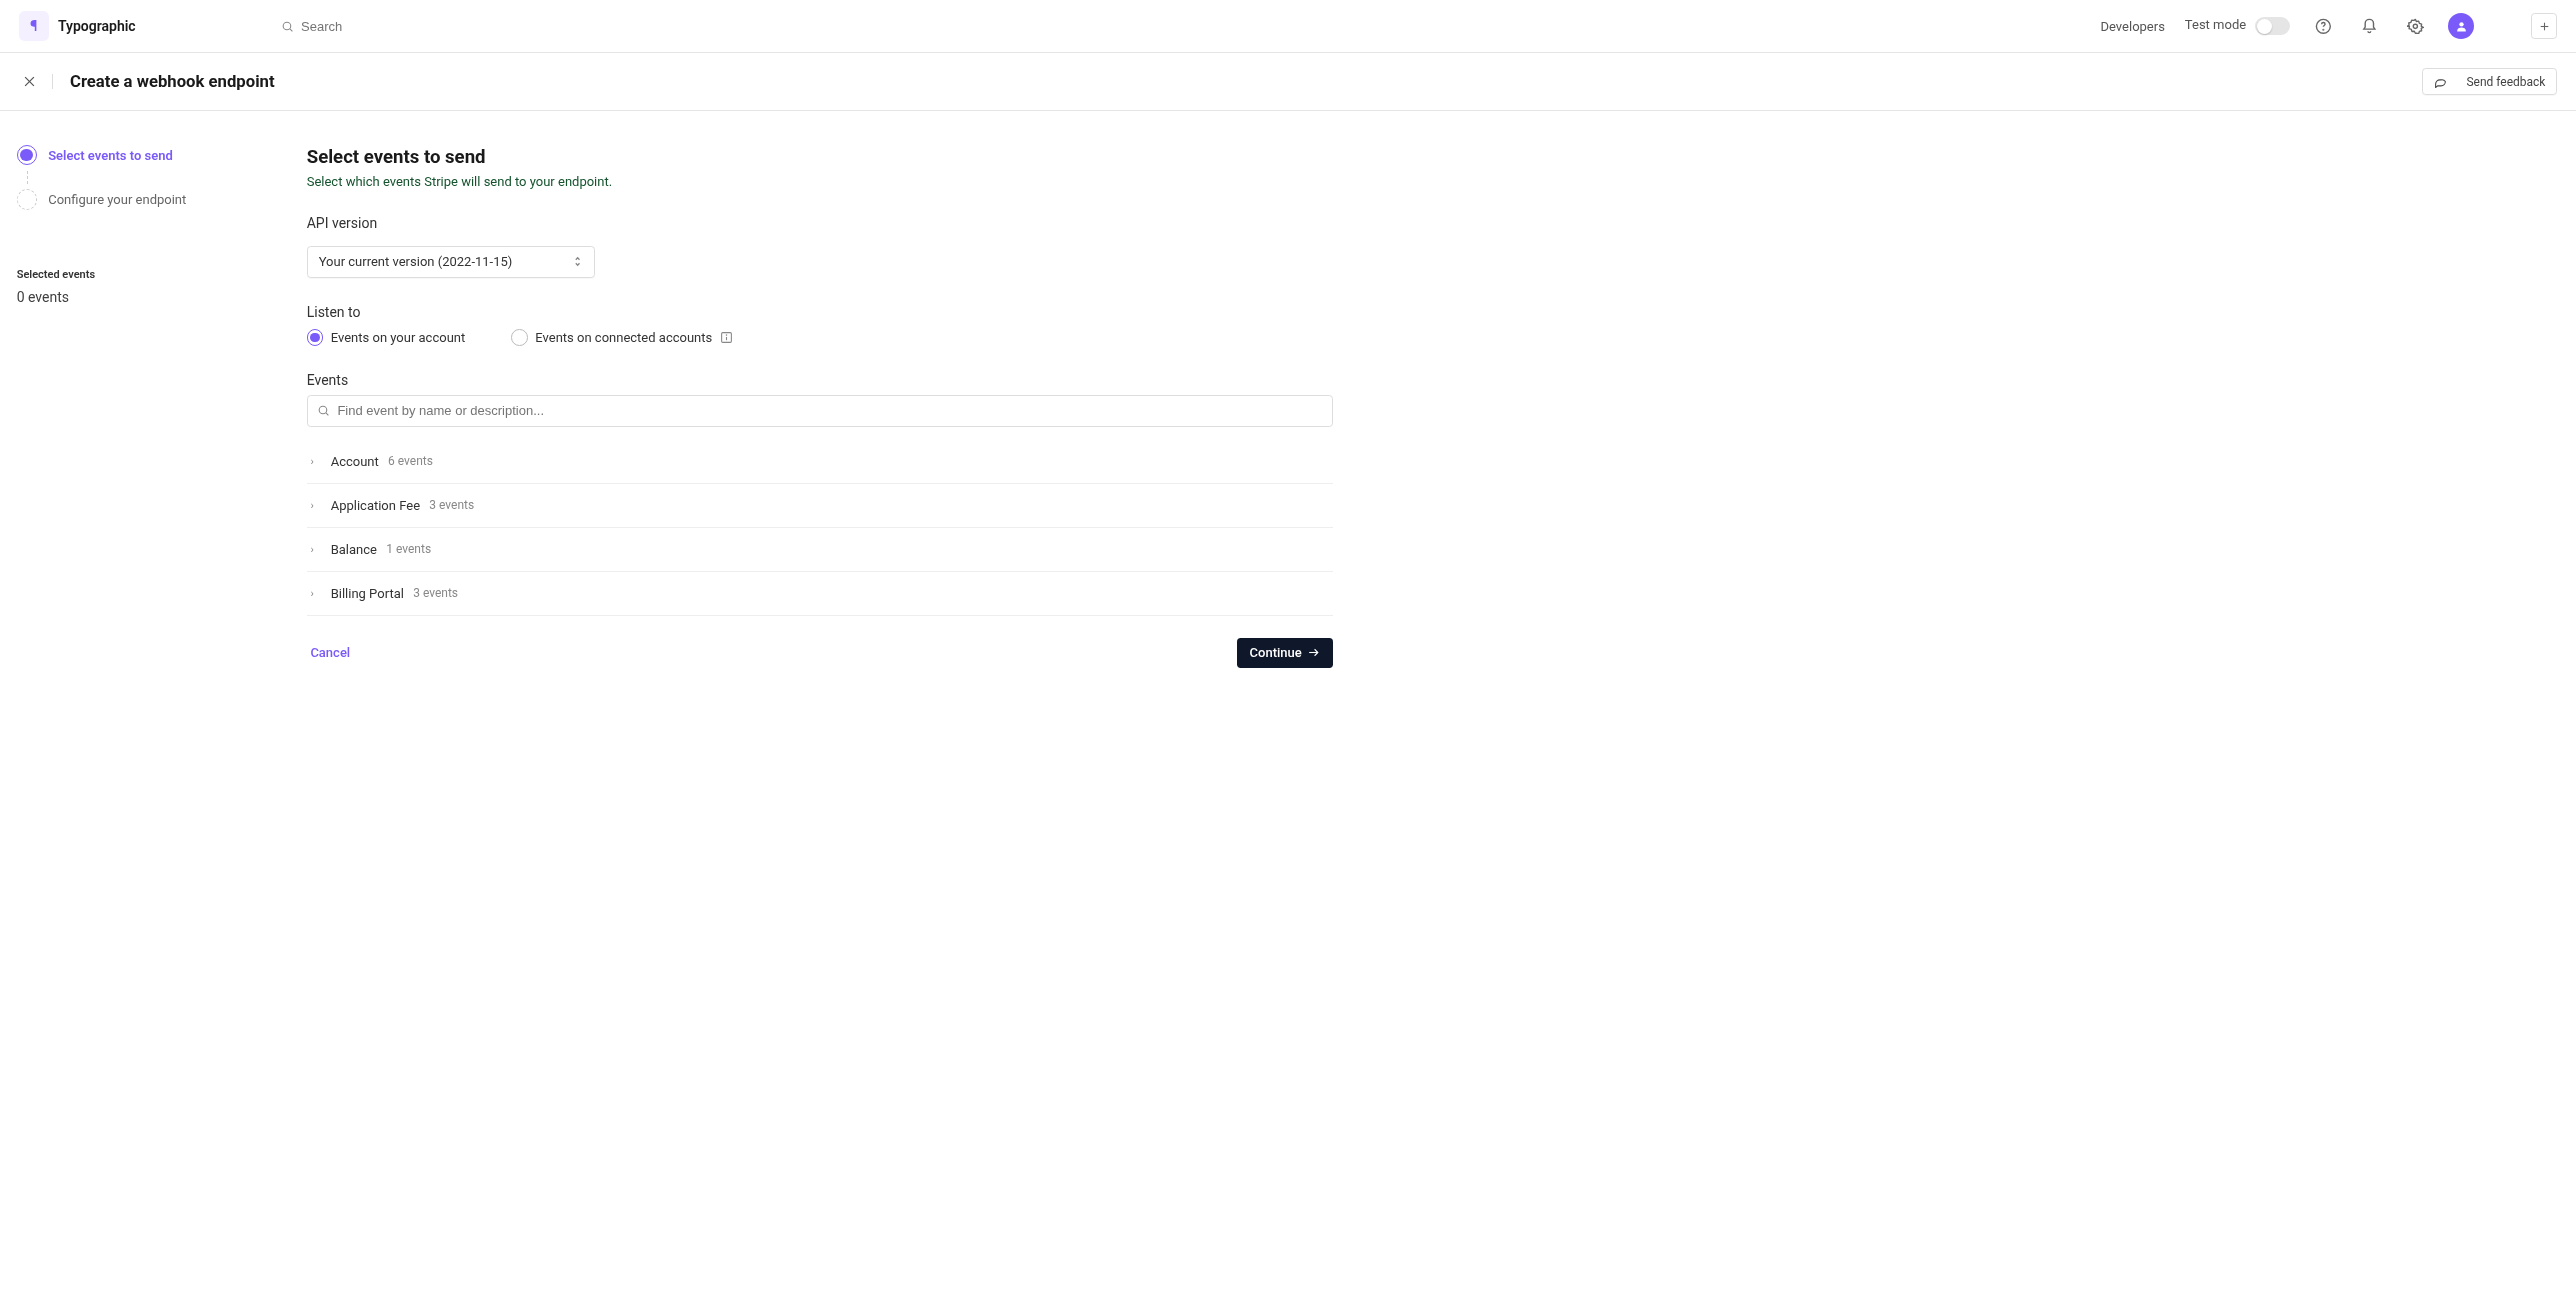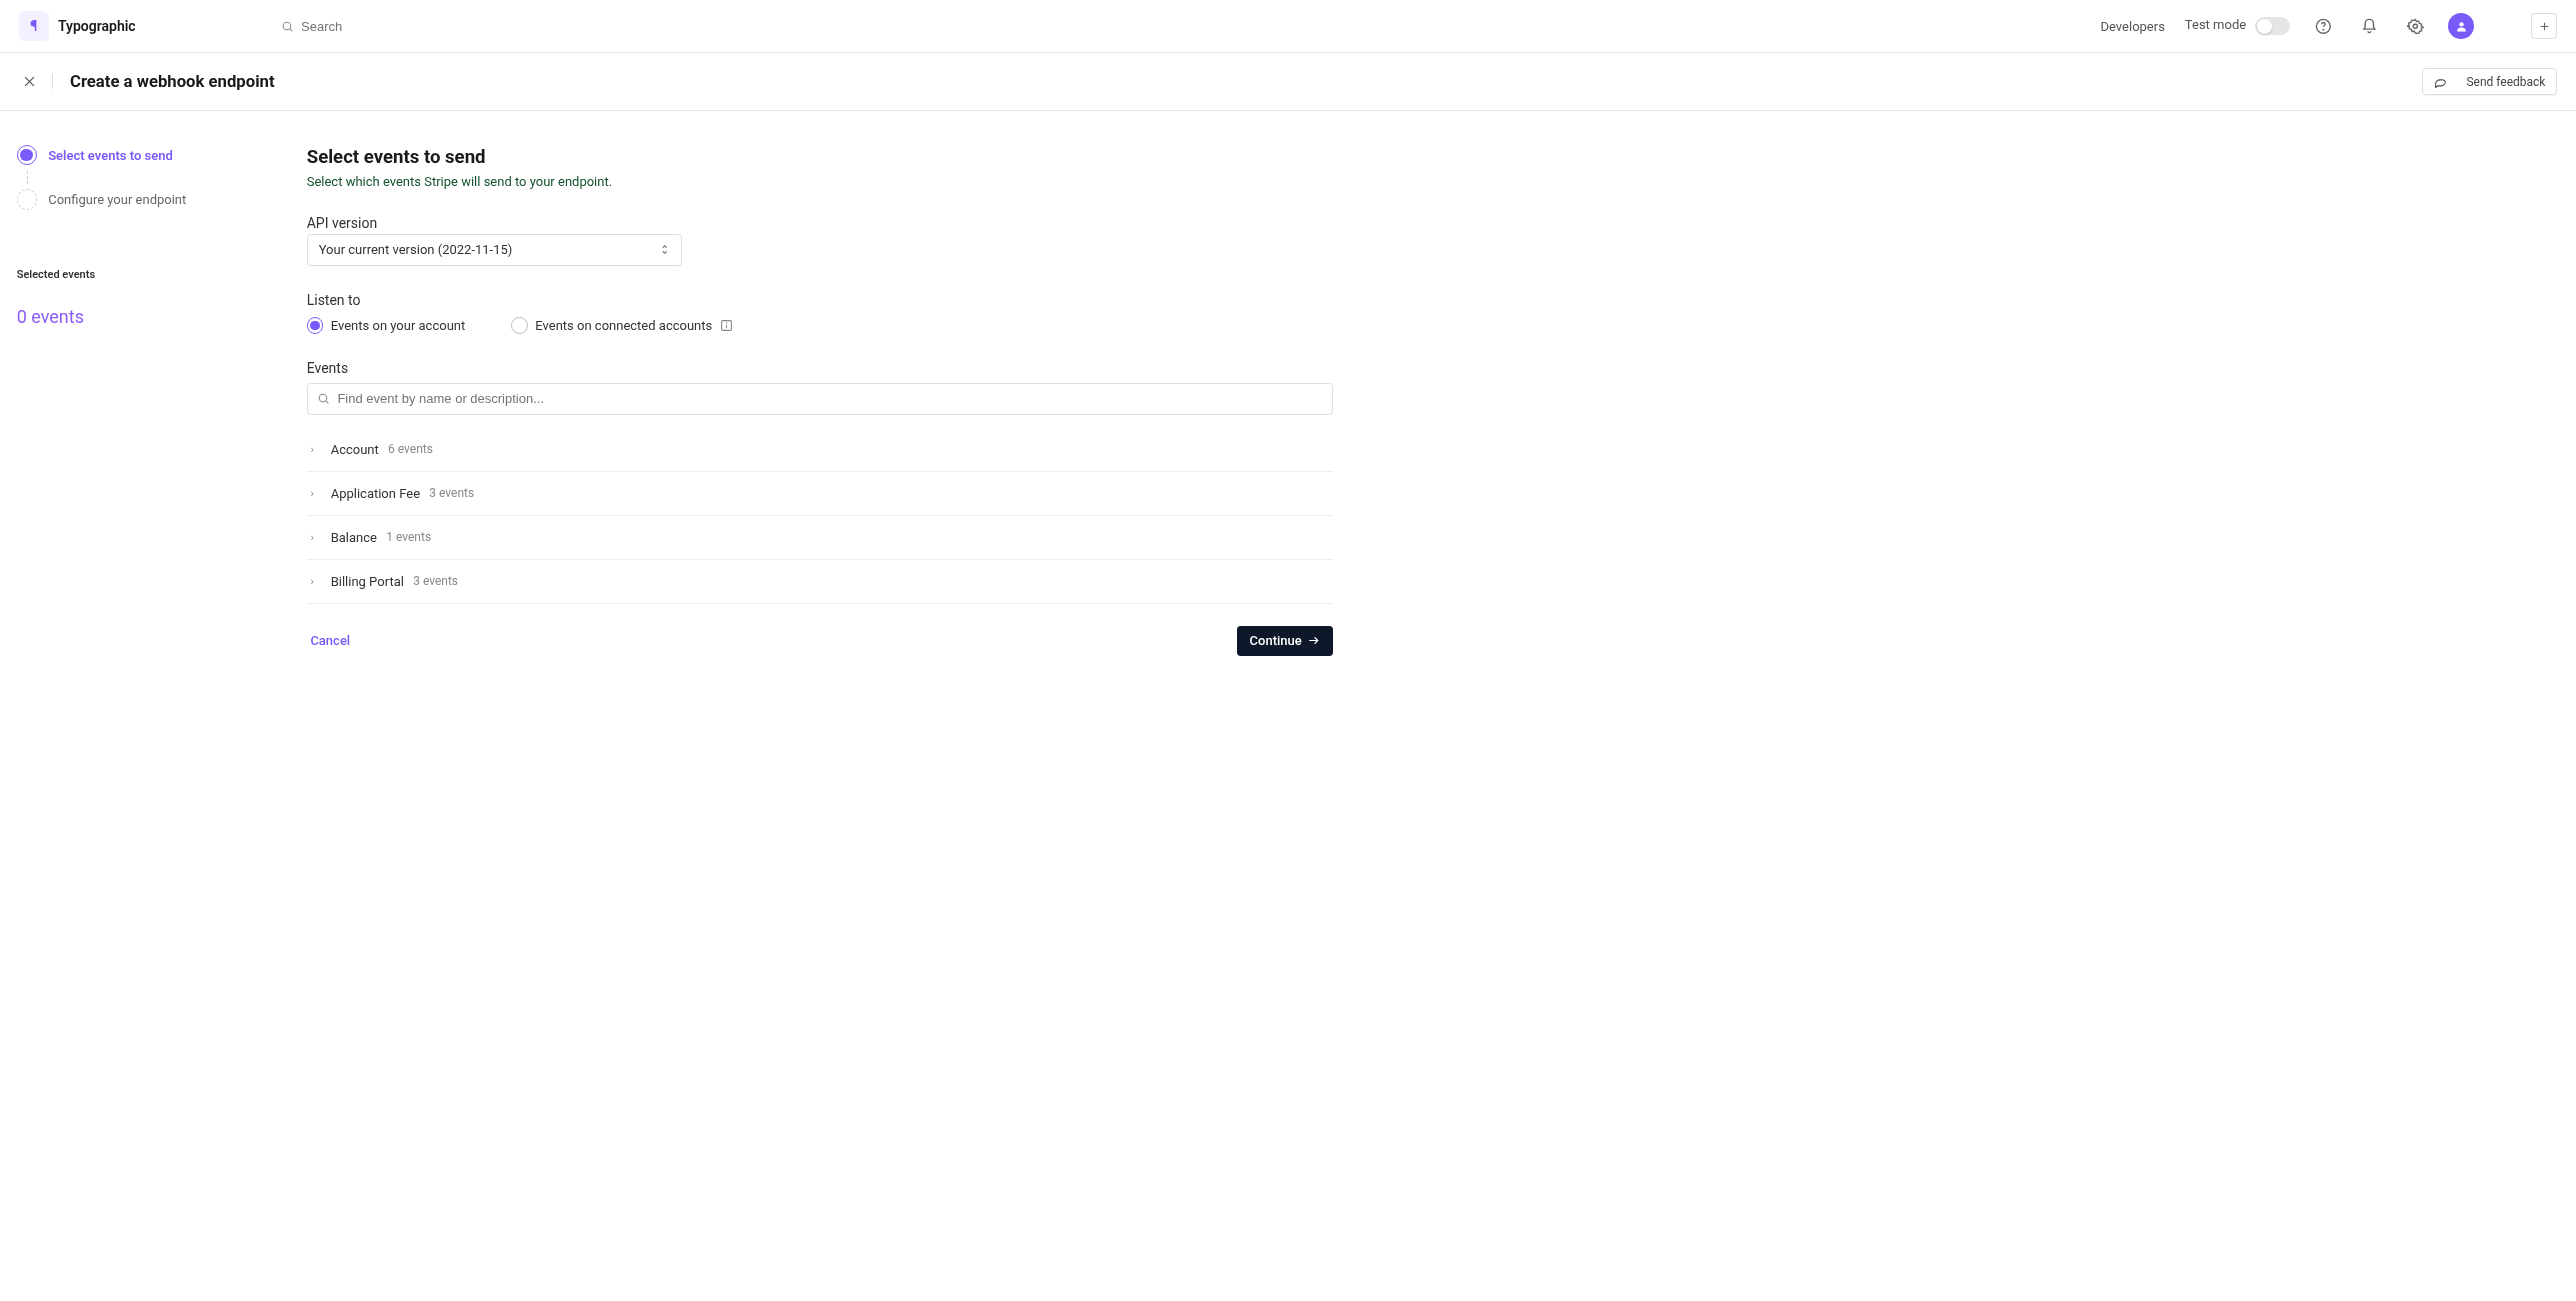--- a/index.html
+++ b/index.html
@@ -33,28 +33,28 @@
     .sidebar { width: 290px; padding: 28px 16.7px; }
     .step { display: flex; align-items: center; gap: 11px; padding: 5.6px 0; }
     .step-dot { width: 20.5px; height: 20.5px; border-radius: 50%; border: 1.9px solid #ccc; flex-shrink: 0; }
     .step-dot.active { border-color: #7a5af8; position: relative; }
     .step-dot.active::after { content: ""; position: absolute; inset: 2.8px; background: #7a5af8; border-radius: 50%; }
     .step-dot.dashed { border-style: dashed; }
     .step-label { font-size: 13px; color: #666; }
     .step-label.active { color: #7a5af8; font-weight: 600; }
     .step-connector { width: 0.9px; height: 13px; border-left: 0.9px dashed #ccc; margin-left: 10.2px; }
     .sel-events-label { font-size: 11px; font-weight: 600; color: #333; margin-top: 52px; }
-    .sel-events-count { font-size: 18px; color: #8b5cf6; margin-top: 25px; }
+    .sel-events-count { font-size: 14px; color: #404040; margin-top: 8px; }
     
     .content { flex: 1; padding: 35px 16.7px 28px 16.7px; max-width: 1060px; }
     .section-title { font-size: 18.6px; font-weight: 700; color: #1a1a1a; }
     .section-sub { font-size: 13px; color: #14532d; margin-top: 5.6px; }
     
     .field-label { font-size: 14px; font-weight: 400; color: #333; margin-top: 26px; }
-    .select-box { display: flex; align-items: center; justify-content: space-between; width: 375px; padding: 7.4px 11px; border: 0.9px solid #ddd; border-radius: 3.7px; margin-top: 3px; font-size: 13px; color: #333; cursor: pointer; box-shadow: 0 0.9px 0.9px rgba(0,0,0,0.03); }
+    .select-box { display: flex; align-items: center; justify-content: space-between; width: 288px; padding: 7.4px 11px; border: 0.9px solid #ddd; border-radius: 3.7px; margin-top: 15px; font-size: 13px; color: #333; cursor: pointer; box-shadow: 0 0.9px 0.9px rgba(0,0,0,0.03); }
     .select-caret { color: #888; font-size: 9.3px; line-height: 1; }
     
     .radio-row { display: flex; gap: 46px; margin-top: 9.3px; }
     .radio-opt { display: flex; align-items: center; gap: 7.4px; cursor: pointer; }
     .radio-dot { width: 16.7px; height: 16.7px; border-radius: 50%; border: 0.9px solid #bbb; position: relative; flex-shrink: 0; }
     .radio-dot.on { border-color: #7a5af8; }
     .radio-dot.on::after { content: ""; position: absolute; inset: 2.8px; background: #7a5af8; border-radius: 50%; }
     .radio-label { font-size: 13px; color: #333; }
     .info-icon { width: 13px; height: 13px; color: #888; }
     

